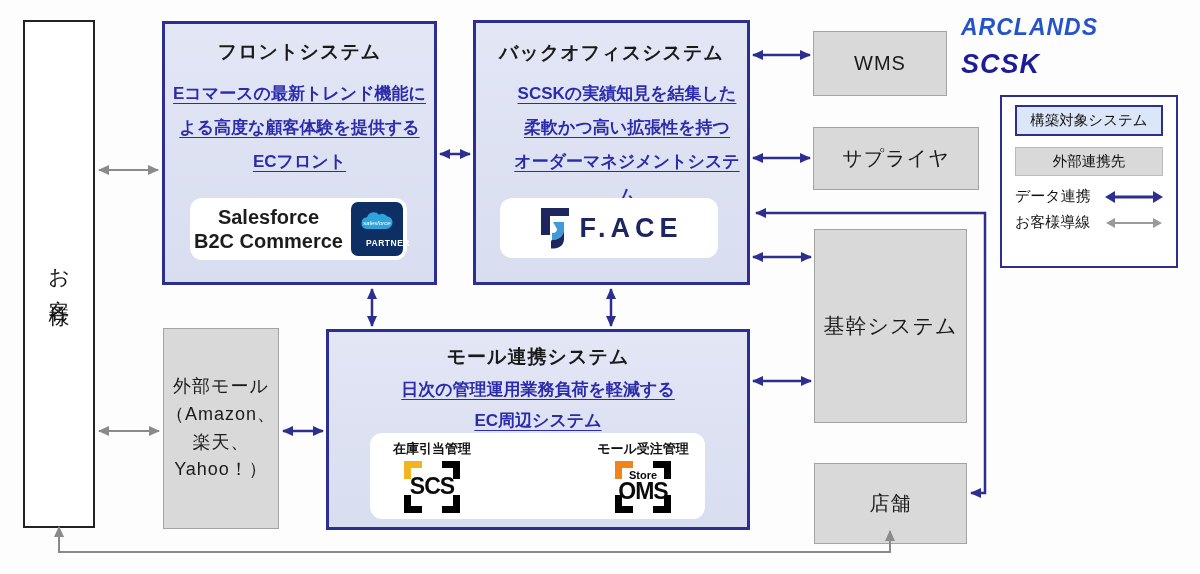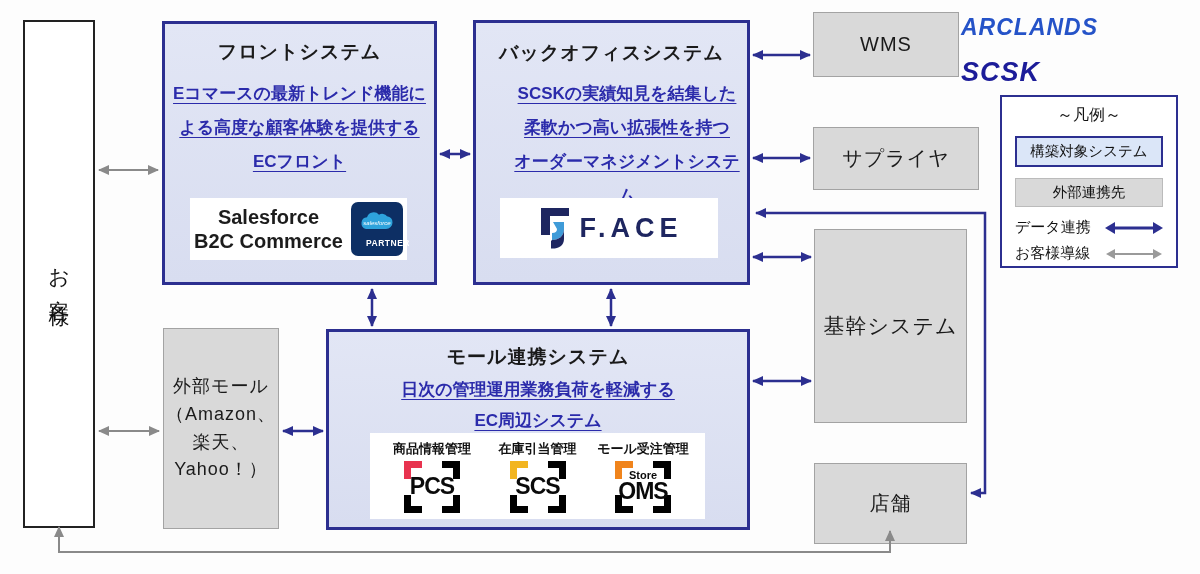--- a/index.html
+++ b/index.html
@@ -26,21 +26,21 @@
     font-size:20px;color:#1a1a1a;letter-spacing:1px;
   }
   
   #customer{
     position:absolute;left:23px;top:20px;width:72px;height:508px;background:#fff;
     border:2px solid #222;box-sizing:border-box;display:flex;align-items:center;justify-content:center;
   }
   #customer .vtext{writing-mode:vertical-rl;font-size:21px;letter-spacing:6px;color:#111;}
   
   .plate{
-    position:absolute;background:#fff;border-radius:0;box-sizing:border-box;
+    position:absolute;background:#fff;border-radius:12px;box-sizing:border-box;
     display:flex;align-items:center;justify-content:center;
   }
   
   .sf-text{font-size:20px;font-weight:600;color:#1c1c1c;text-align:center;line-height:1.2;}
   .sf-badge{
     width:52px;height:54px;background:#0d2f64;border-radius:7px;margin-left:8px;
     display:flex;flex-direction:column;align-items:center;justify-content:center;flex:0 0 auto;
   }
   .sf-badge .partner{color:#fff;font-size:8.5px;font-weight:bold;letter-spacing:.5px;margin-top:1px;padding-left:22px;}
   
@@ -57,21 +57,21 @@
   .bracket .br{bottom:0;right:0;border-bottom:7px solid #000;border-right:7px solid #000;}
   .bracket .btext{
     position:absolute;inset:0;display:flex;flex-direction:column;align-items:center;justify-content:center;
     font-weight:bold;color:#0a0a0a;line-height:.95;
   }
   .bracket .bname{font-size:23px;letter-spacing:-1px;}
   .bracket .btop{font-size:11px;letter-spacing:0;}
   
   #brand{position:absolute;left:961px;top:14px;width:178px;}
   #arclands{font-size:23px;font-weight:bold;font-style:italic;color:#2553c8;letter-spacing:1px;}
-  #scsk{font-size:27px;font-weight:bold;font-style:italic;color:#1c1c99;letter-spacing:1px;margin-top:16px;}
+  #scsk{font-size:27px;font-weight:bold;font-style:italic;color:#1c1c99;letter-spacing:1px;margin-top:8px;}
   
   #legend{
     position:absolute;left:1000px;top:95px;width:178px;height:173px;background:#fff;
     border:2px solid #2c2f90;box-sizing:border-box;padding:8px 13px 0 13px;
   }
   #legend .ltitle{text-align:center;font-size:16px;color:#111;margin-bottom:10px;}
   .lg-built{
     border:2px solid #2c2f90;background:#dbe6f8;text-align:center;font-size:14.5px;
     padding:4px 0;margin-bottom:11px;color:#111;
   }
@@ -132,33 +132,20 @@
 
   <div class="sysbox" style="left:326px;top:329px;width:424px;height:201px;">
     <div class="title" style="margin-top:12px;">モール連携システム</div>
     <div style="margin-top:4px;">
       <div class="desc" style="line-height:31px;">日次の管理運用業務負荷を軽減する</div>
       <div class="desc" style="line-height:31px;">EC周辺システム</div>
     </div>
   </div>
   <div class="plate" style="left:370px;top:433px;width:335px;height:86px;padding:6px 12px;">
     <div class="prodrow" style="position:static;width:100%;">
-      <div class="product">
-        <div class="plabel">商品情報管理</div>
-        <div class="bracket">
-          <div class="corner tl" style="border-color: rgb(232, 51, 79);"></div>
-          <div class="corner tr"></div>
-          <div class="corner bl"></div>
-          <div class="corner br"></div>
-          <div class="btext">
-              <span class="btop"></span>
-              <span class="bname">PCS</span>
-            </div>
-        </div>
-      </div>
       <div class="product">
         <div class="plabel">在庫引当管理</div>
         <div class="bracket">
           <div class="corner tl" style="border-color: rgb(242, 181, 33);"></div>
           <div class="corner tr"></div>
           <div class="corner bl"></div>
           <div class="corner br"></div>
           <div class="btext">
               <span class="btop"></span>
               <span class="bname">SCS</span>
@@ -183,40 +170,39 @@
 
   <div class="graybox" style="left:163px;top:328px;width:116px;height:201px;font-size:18px;line-height:1.55;">
     <div>
       <div>外部モール</div>
       <div>（Amazon、</div>
       <div>楽天、</div>
       <div>Yahoo！）</div>
     </div>
   </div>
 
-  <div class="graybox" style="left:813px;top:12px;width:146px;height:65px;">
+  <div class="graybox" style="left:813px;top:31px;width:134px;height:65px;">
     <span>WMS</span>
   </div>
   <div class="graybox" style="left:813px;top:127px;width:166px;height:63px;">
     <span>サプライヤ</span>
   </div>
   <div class="graybox" style="left:814px;top:229px;width:153px;height:194px;font-size:21px;">
     <span>基幹システム</span>
   </div>
   <div class="graybox" style="left:814px;top:463px;width:153px;height:81px;">
     <span>店舗</span>
   </div>
 
   <div id="brand">
     <div id="arclands">ARCLANDS</div>
     <div id="scsk">SCSK</div>
   </div>
 
   <div id="legend">
-    <div class="ltitle">～凡例～</div>
     <div class="lg-built">構築対象システム</div>
     <div class="lg-ext">外部連携先</div>
     <div class="lg-row">
       <span>データ連携</span>
       <svg width="58" height="12" viewBox="0 0 58 12">
         <line x1="9" y1="6" x2="49" y2="6" stroke="#2c2f90" stroke-width="3"></line>
         <path d="M10 0 L0 6 L10 12 Z" fill="#2c2f90"></path>
           <path d="M48 0 L58 6 L48 12 Z" fill="#2c2f90"></path>
       </svg>
     </div>

